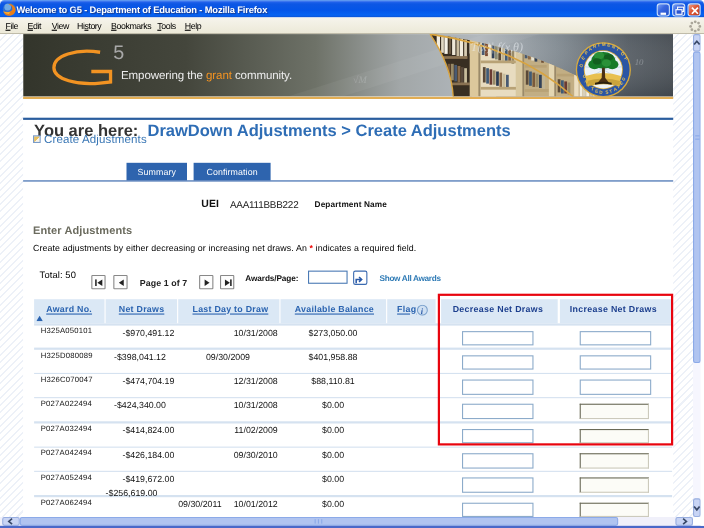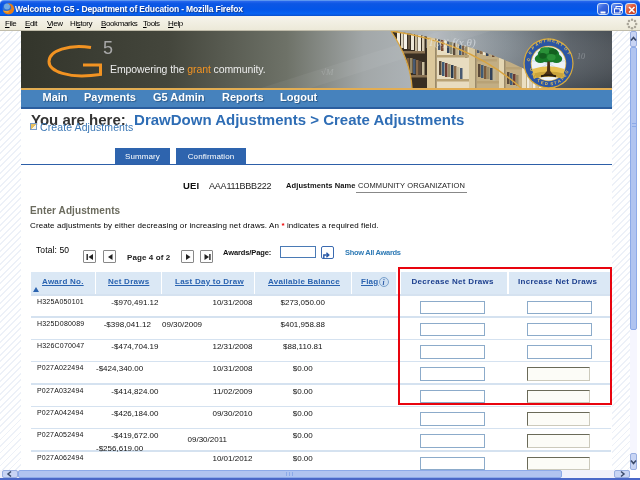--- a/index.html
+++ b/index.html
@@ -287,53 +287,45 @@
     <text x="34" y="52" transform="rotate(-10 36 51)">T</text>
     <text x="38" y="50" transform="rotate(-18 40 49)">A</text>
     <text x="41" y="47.5" transform="rotate(-26 43 46)">T</text>
     <text x="44" y="44" transform="rotate(-34 46 43)">E</text>
     <text x="46" y="40" transform="rotate(-44 48 39)">S</text>
    </g>
   </svg>
   <div style="position:absolute;left:89px;top:32px;font-size:10.5px;color:#ececec;letter-spacing:-.1px">Empowering the <span style="color:#f29322">grant</span> community.</div>
  </div>
  <div id="goldline"></div>
- <div id="navbar">
-  <span style="left:21.5px">Main</span>
-  <span style="left:63px">Payments</span>
-  <span style="left:132px">G5 Admin</span>
-  <span style="left:201px">Reports</span>
-  <span style="left:259px">Logout</span>
- </div>
  <div id="navline"></div>
  <div id="crumb">You are here:&nbsp; <b>DrawDown Adjustments &gt; Create Adjustments</b></div>
  <div id="ptitle-icon"></div>
  <div id="ptitle">Create Adjustments</div>
  <div class="tab" id="tab2">Summary</div>
  <div class="tab" id="tab3">Confirmation</div>
  <div id="tabline"></div>
  <div class="lbl" style="left:162px;top:149px;font-size:9.5px">UEI</div>
  <div class="val" style="left:188px;top:150px;font-size:9px;letter-spacing:-.2px">AAA111BBB222</div>
- <div class="lbl" style="left:265px;top:150px">Adjustments Name</div>
- <div class="val" style="left:335px;top:150px;border-bottom:1px solid #888;padding:0 2px 2px 2px;font-size:7.5px">COMMUNITY ORGANIZATION</div>
+ <div class="lbl" style="left:265px;top:150px">Department Name</div>
  <div class="lbl" style="left:9px;top:173.5px;color:#6b6b5e;font-size:10px">Enter Adjustments</div>
  <div class="val" style="left:9px;top:190px;color:#000">Create adjustments by either decreasing or increasing net draws. An <span style="color:#e00;font-weight:bold">*</span> indicates a required field.</div>
  <div class="val" style="left:15px;top:214px;font-size:8.5px;color:#000">Total: 50</div>
  <div class="pagbtn" style="left:62px;top:219px">
       <svg width="12" height="12">
         <rect x="2.5" y="3" width="1.4" height="6" fill="#222"></rect>
         <path d="M9 3 L4.5 6 L9 9 Z" fill="#222"></path>
       </svg>
     </div>
  <div class="pagbtn" style="left:82px;top:219px">
       <svg width="12" height="12">
         <path d="M8.5 3 L4 6 L8.5 9 Z" fill="#222"></path>
       </svg>
     </div>
- <div class="val" style="left:106px;top:221.5px;font-weight:bold;color:#222">Page 4 of 2</div>
+ <div class="val" style="left:106px;top:221.5px;font-weight:bold;color:#222">Page 1 of 7</div>
  <div class="pagbtn" style="left:159.5px;top:219px">
       <svg width="12" height="12">
         <path d="M4 3 L8.5 6 L4 9 Z" fill="#222"></path>
       </svg>
     </div>
  <div class="pagbtn" style="left:179px;top:219px">
       <svg width="12" height="12">
         <path d="M3.5 3 L8 6 L3.5 9 Z" fill="#222"></path>
         <rect x="8.2" y="3" width="1.4" height="6" fill="#222"></rect>
       </svg>
@@ -378,51 +370,51 @@
       <div class="rsep" style="top:419.1px"></div>
       <div class="rsep" style="top:441.4px"></div>
       <div class="cell cellA" style="left:16px;top:266.5px">H325A050101</div>
       <div class="cell" style="left:75px;width:62.5px;text-align:right;top:266.5px">-$970,491.12</div>
       <div class="cell" style="left:141px;width:90.5px;text-align:right;top:266.5px">10/31/2008</div>
       <div class="cell" style="left:234px;width:95.5px;text-align:center;top:266.5px">$273,050.00</div>
       <div class="inp" style="left:399px;top:269.5px"></div>
       <div class="inp" style="left:506px;top:269.5px"></div>
       <div class="cell cellA" style="left:16px;top:288.8px">H325D080089</div>
       <div class="cell" style="left:75px;width:62.5px;text-align:center;top:288.8px">-$398,041.12</div>
-      <div class="cell" style="left:141px;width:90.5px;text-align:left;top:288.8px">09/30/2009</div>
+      <div class="cell" style="left:141px;width:90.5px;text-align:center;top:288.8px">09/30/2009</div>
       <div class="cell" style="left:234px;width:95.5px;text-align:center;top:288.8px">$401,958.88</div>
       <div class="inp" style="left:399px;top:291.8px"></div>
       <div class="inp" style="left:506px;top:291.8px"></div>
       <div class="cell cellA" style="left:16px;top:311.1px">H326C070047</div>
       <div class="cell" style="left:75px;width:62.5px;text-align:right;top:311.1px">-$474,704.19</div>
       <div class="cell" style="left:141px;width:90.5px;text-align:right;top:311.1px">12/31/2008</div>
       <div class="cell" style="left:234px;width:95.5px;text-align:center;top:311.1px">$88,110.81</div>
       <div class="inp" style="left:399px;top:314.1px"></div>
       <div class="inp" style="left:506px;top:314.1px"></div>
       <div class="cell cellA" style="left:16px;top:333.4px">P027A022494</div>
-      <div class="cell" style="left:75px;width:62.5px;text-align:left;top:333.4px">-$424,340.00</div>
+      <div class="cell" style="left:75px;width:62.5px;text-align:center;top:333.4px">-$424,340.00</div>
       <div class="cell" style="left:141px;width:90.5px;text-align:right;top:333.4px">10/31/2008</div>
       <div class="cell" style="left:234px;width:95.5px;text-align:center;top:333.4px">$0.00</div>
       <div class="inp" style="left:399px;top:336.4px"></div>
       <div class="inp2" style="left:506px;top:336.4px"></div>
       <div class="cell cellA" style="left:16px;top:355.7px">P027A032494</div>
       <div class="cell" style="left:75px;width:62.5px;text-align:right;top:355.7px">-$414,824.00</div>
       <div class="cell" style="left:141px;width:90.5px;text-align:right;top:355.7px">11/02/2009</div>
       <div class="cell" style="left:234px;width:95.5px;text-align:center;top:355.7px">$0.00</div>
       <div class="inp" style="left:399px;top:358.7px"></div>
       <div class="inp2" style="left:506px;top:358.7px"></div>
       <div class="cell cellA" style="left:16px;top:378px">P027A042494</div>
       <div class="cell" style="left:75px;width:62.5px;text-align:right;top:378px">-$426,184.00</div>
       <div class="cell" style="left:141px;width:90.5px;text-align:right;top:378px">09/30/2010</div>
       <div class="cell" style="left:234px;width:95.5px;text-align:center;top:378px">$0.00</div>
       <div class="inp" style="left:399px;top:381px"></div>
       <div class="inp2" style="left:506px;top:381px"></div>
       <div class="cell cellA" style="left:16px;top:400.3px">P027A052494</div>
       <div class="cell" style="left:75px;width:62.5px;text-align:right;top:400.3px">-$419,672.00</div>
-      <div class="cell" style="left:141px;width:90.5px;text-align:center;top:404px">09/30/2011</div>
+      <div class="cell" style="left:141px;width:90.5px;text-align:left;top:423px">09/30/2011</div>
       <div class="cell" style="left:234px;width:95.5px;text-align:center;top:400.3px">$0.00</div>
       <div class="inp" style="left:399px;top:403.3px"></div>
       <div class="inp2" style="left:506px;top:403.3px"></div>
       <div class="cell cellA" style="left:16px;top:422.6px">P027A062494</div>
       <div class="cell" style="left:75px;width:62.5px;text-align:left;top:413px">-$256,619.00</div>
       <div class="cell" style="left:141px;width:90.5px;text-align:right;top:422.6px">10/01/2012</div>
       <div class="cell" style="left:234px;width:95.5px;text-align:center;top:422.6px">$0.00</div>
       <div class="inp" style="left:399px;top:425.6px"></div>
       <div class="inp2" style="left:506px;top:425.6px"></div>
     </div>

